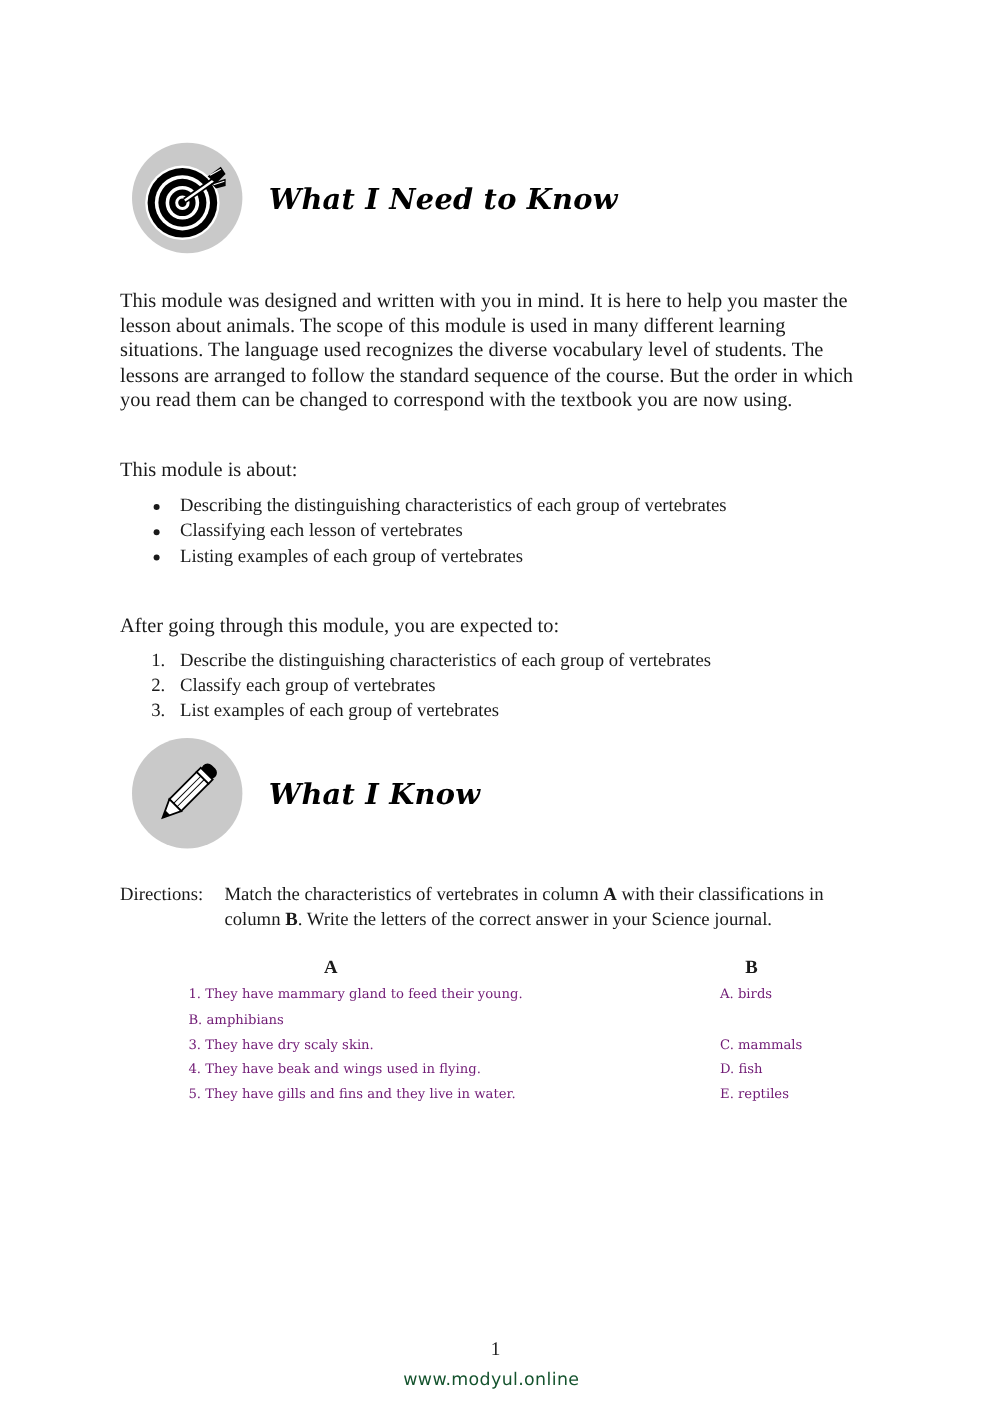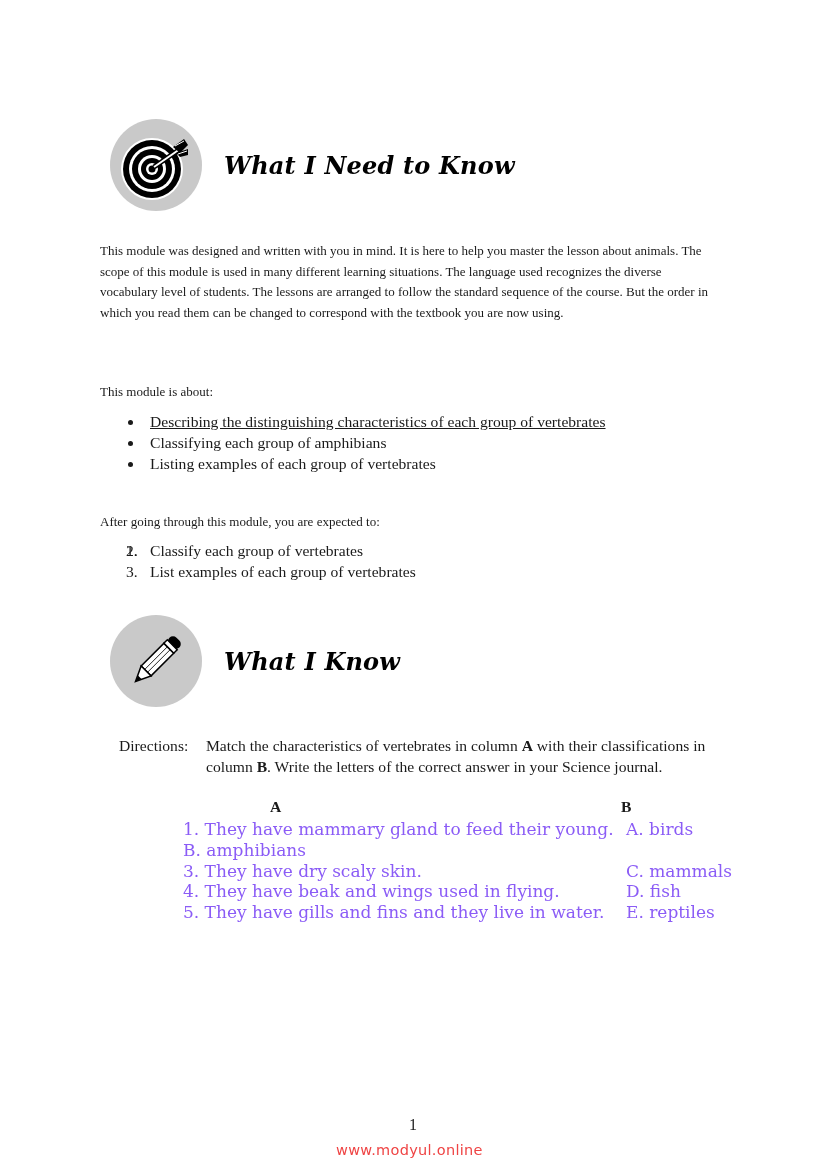--- a/index.html
+++ b/index.html
@@ -42,21 +42,21 @@
       font-size: 24px;
       color: #000;
       margin-left: 22px;
       letter-spacing: 0.2px;
     }
     .body-text {
       position: absolute;
       left: 100px;
       width: 620px;
       font-family: "Liberation Serif", "DejaVu Serif", serif;
-      font-size: 13px;
+      font-size: 17px;
       line-height: 20.6px;
       color: #1a1a1a;
     }
     .list {
       position: absolute;
       left: 122px;
       width: 600px;
       font-family: "Liberation Serif", "DejaVu Serif", serif;
       font-size: 15.6px;
       line-height: 20.8px;
@@ -84,39 +84,38 @@
     .directions {
       position: absolute;
       left: 100px;
       top: 720px;
       width: 620px;
       font-family: "Liberation Serif", "DejaVu Serif", serif;
       font-size: 15.6px;
       line-height: 20.6px;
       display: flex;
     }
-    .directions .label { width: 87px; flex-shrink: 0; margin-left: 19px; }
+    .directions .label { width: 87px; flex-shrink: 0; }
     .directions .text { width: 525px; }
     .col-head {
       position: absolute;
       top: 782px;
       font-family: "Liberation Serif", "DejaVu Serif", serif;
       font-weight: bold;
       font-size: 15.6px;
     }
     .match-table {
       position: absolute;
       top: 803px;
       left: 157px;
       width: 570px;
       font-family: "DejaVu Serif", "Liberation Serif", serif;
-      font-size: 17px;
+      font-size: 11px;
       line-height: 20.8px;
-      color: #8b5cf6;
-      margin-left: 26px;
+      color: #701a75;
     }
     .match-row {
       display: flex;
       height: 20.8px;
     }
     .match-a { width: 443px; white-space: nowrap; }
     .match-b { white-space: nowrap; }
     .page-number {
       position: absolute;
       left: 409px;
@@ -134,21 +133,21 @@
       font-size: 15.5px;
       color: #111;
       letter-spacing: -0.2px;
     }
     .watermark {
       position: absolute;
       left: 336px;
       top: 1126px;
       font-family: "DejaVu Sans", "Liberation Sans", sans-serif;
       font-size: 14.5px;
-      color: #ef4444;
+      color: #14532d;
       letter-spacing: 0.3px;
     }
     b.strong { font-weight: bold; }
   </style>
 </head>
 <body>
 
 <div class="page">
 
   <div class="section-header" style="top:103px;">
@@ -173,37 +172,38 @@
     <div class="section-title">What I Need to Know</div>
   </div>
 
   <p class="body-text" style="top:225px;">This module was designed and written with you in mind. It is here to help you master the lesson about animals. The scope of this module is used in many different learning situations. The language used recognizes the diverse vocabulary level of students. The lessons are arranged to follow the standard sequence of the course. But the order in which you read them can be changed to correspond with the textbook you are now using.</p>
 
   <p class="body-text" style="top:366px;">This module is about:</p>
 
   <ul class="list" style="top:396px;">
     <li>
       <span class="bullet-dot"></span>
-      <span style="display:block;width:470px;text-decoration:underline;">Describing the distinguishing characteristics of each group of vertebrates</span>
+      <span style="display:block;width:470px;">Describing the distinguishing characteristics of each group of vertebrates</span>
     </li>
     <li>
       <span class="bullet-dot"></span>
-      <span>Classifying each group of amphibians</span>
+      <span>Classifying each lesson of vertebrates</span>
     </li>
     <li>
       <span class="bullet-dot"></span>
       <span>Listing examples of each group of vertebrates</span>
     </li>
   </ul>
 
   <p class="body-text" style="top:496px;">After going through this module, you are expected to:</p>
 
   <ul class="list" style="top:525px;">
     <li>
       <span class="marker">1.</span>
+      <span>Describe the distinguishing characteristics of each group of vertebrates</span>
     </li>
     <li>
       <span class="marker">2.</span>
       <span>Classify each group of vertebrates</span>
     </li>
     <li>
       <span class="marker">3.</span>
       <span>List examples of each group of vertebrates</span>
     </li>
   </ul>

